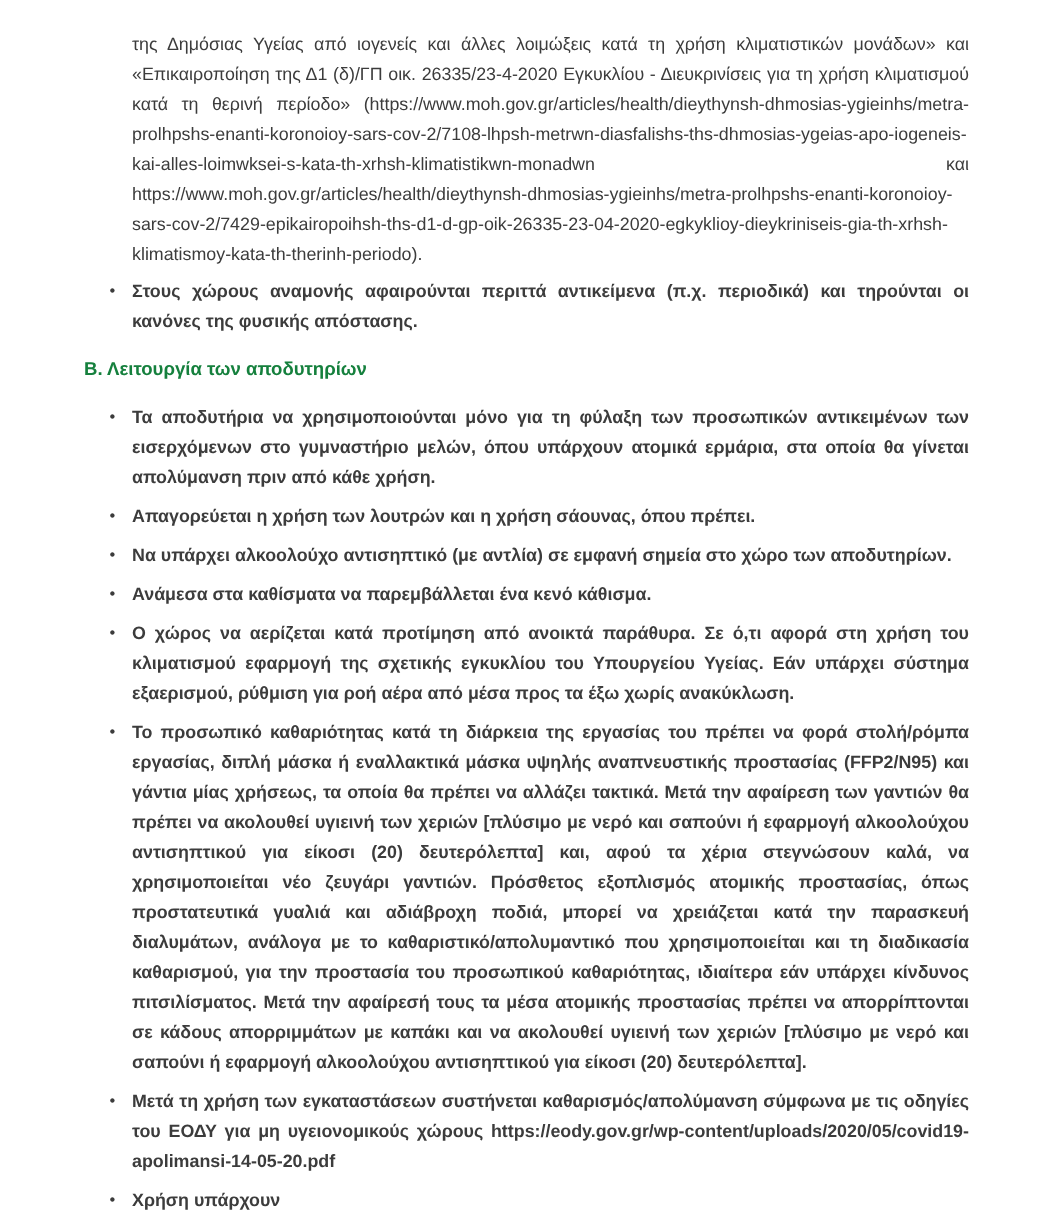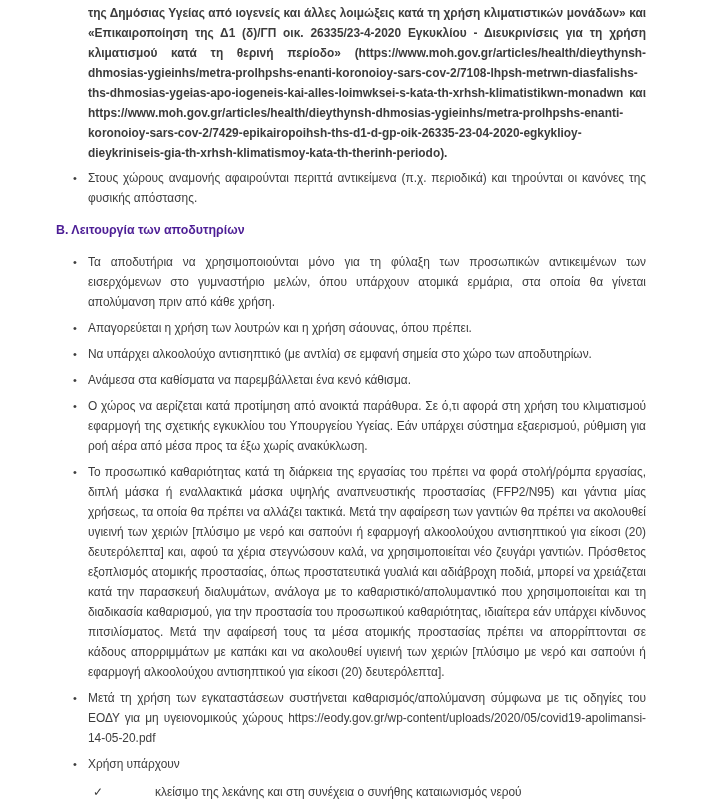--- a/index.html
+++ b/index.html
@@ -14,47 +14,47 @@
     background: #ffffff;
     overflow: hidden;
     font-family: "Liberation Sans", sans-serif;
     font-size: 11.9px;
     line-height: 20px;
     color: #3c3c3c;
     box-sizing: border-box;
     padding: 3px 58px 0 56px;
   }
   .cont {
-    margin: 0 0 0 32px;
+    margin: 16px 0 0 32px;
     text-align: justify;
     overflow-wrap: break-word;
-    font-weight: bold;
   }
   .bullet {
     display: flex;
     margin-top: 6px;
   }
   .bullet.first-after-para {
     margin-top: 5px;
   }
   .dot {
     flex: 0 0 15px;
     margin-left: 17px;
     font-size: 11px;
   }
   .btext {
     flex: 1;
     text-align: justify;
     overflow-wrap: break-word;
+    font-weight: bold;
   }
   .heading {
     margin: 12px 0 12px 0;
     font-size: 12.4px;
     font-weight: bold;
-    color: #4c1d95;
+    color: #15803d;
   }
   .sub-item {
     display: flex;
     margin-top: 8px;
   }
   .check {
     flex: 0 0 62px;
     margin-left: 37px;
     font-size: 12px;
     color: #3c3c3c;

